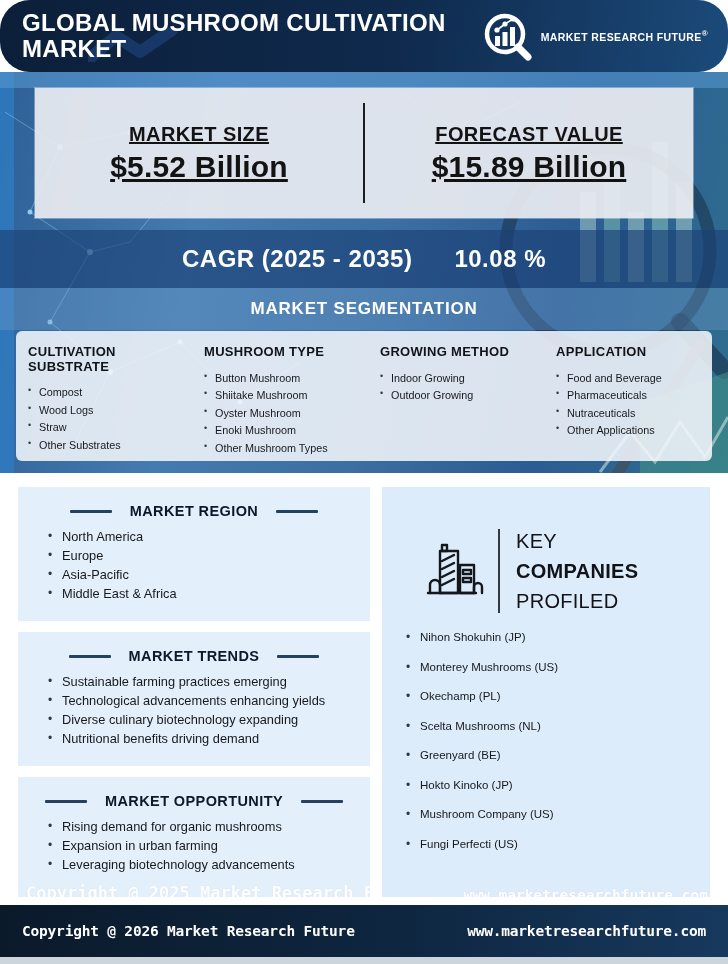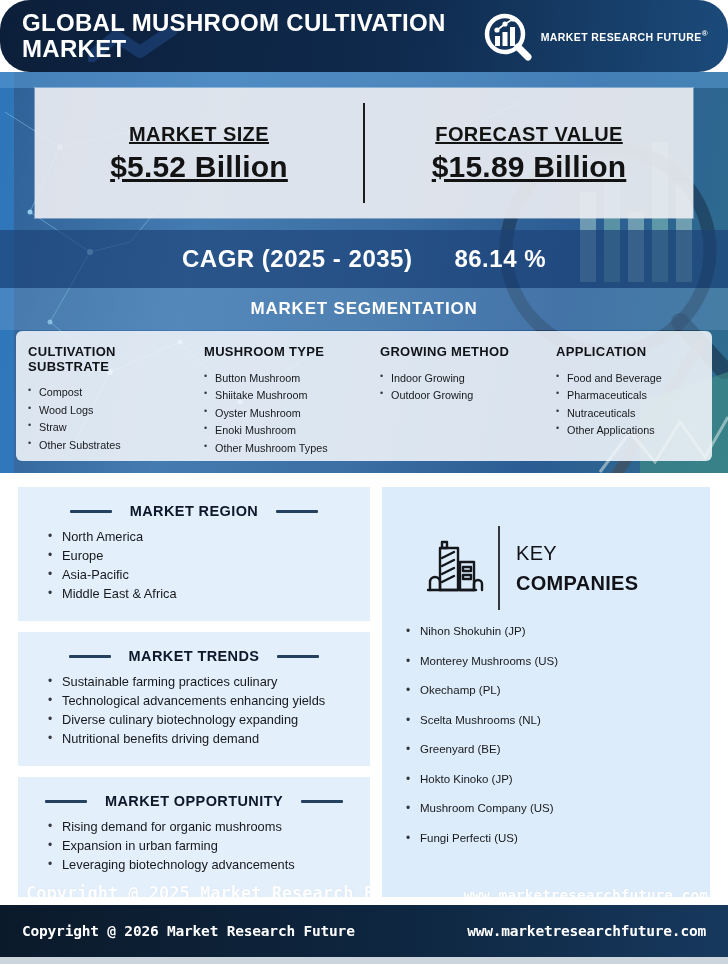--- a/index.html
+++ b/index.html
@@ -140,21 +140,21 @@
       </div>
       <div class="stat-divider"></div>
       <div class="stat">
         <div class="stat-label">FORECAST VALUE</div>
         <div class="stat-value">$15.89 Billion</div>
       </div>
     </div>
 
     <div class="cagr-band">
       <span>CAGR (2025 - 2035)</span>
-      <span>86.14 %</span>
+      <span>10.08 %</span>
     </div>
 
     <div class="seg-title">MARKET SEGMENTATION</div>
     <div class="seg-panel">
       <div class="seg-col">
         <h3>CULTIVATION SUBSTRATE</h3>
         <ul>
           <li><span>Compost</span></li>
           <li><span>Wood Logs</span></li>
           <li><span>Straw</span></li>
@@ -207,21 +207,21 @@
         </ul>
       </div>
 
       <div class="panel panel-trends">
         <div class="title-row">
           <span class="title-dash"></span>
           <h2>MARKET TRENDS</h2>
           <span class="title-dash"></span>
         </div>
         <ul>
-          <li><span>Sustainable farming practices culinary</span></li>
+          <li><span>Sustainable farming practices emerging</span></li>
           <li><span>Technological advancements enhancing yields</span></li>
           <li><span>Diverse culinary biotechnology expanding</span></li>
           <li><span>Nutritional benefits driving demand</span></li>
         </ul>
       </div>
 
       <div class="panel panel-opportunity">
         <div class="title-row">
           <span class="title-dash"></span>
           <h2>MARKET OPPORTUNITY</h2>
@@ -251,20 +251,21 @@
             <rect x="43" y="31" width="8" height="4"></rect>
             <rect x="43" y="39" width="8" height="4"></rect>
             <path d="M8 54 h48"></path>
             <path d="M10 54 v-8 a5 5 0 0 1 10 0 v8"></path>
             <path d="M54 54 v-6 a4 4 0 0 1 8 0 v6"></path>
           </svg>
           <div class="comp-vline"></div>
           <div class="comp-heading">
             <div>KEY</div>
             <div class="bold">COMPANIES</div>
+            <div>PROFILED</div>
           </div>
         </div>
         <ul class="comp-list">
           <li><span>Nihon Shokuhin (JP)</span></li>
           <li><span>Monterey Mushrooms (US)</span></li>
           <li><span>Okechamp (PL)</span></li>
           <li><span>Scelta Mushrooms (NL)</span></li>
           <li><span>Greenyard (BE)</span></li>
           <li><span>Hokto Kinoko (JP)</span></li>
           <li><span>Mushroom Company (US)</span></li>

